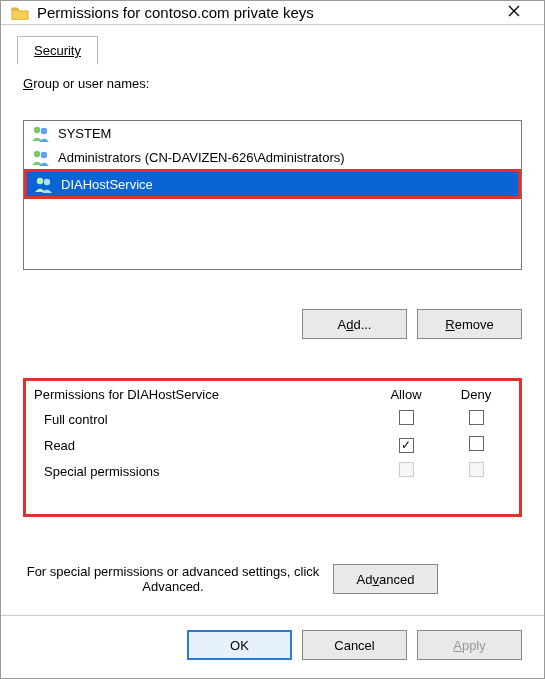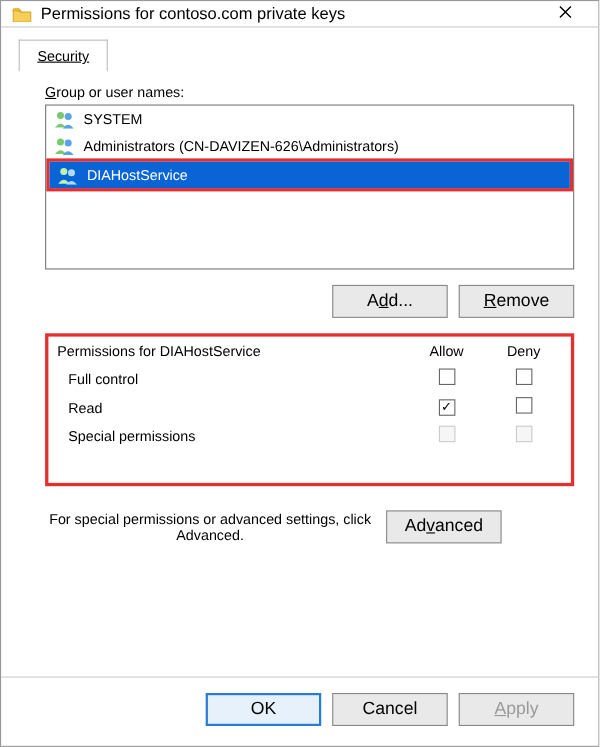--- a/index.html
+++ b/index.html
@@ -45,23 +45,24 @@
       border: 1px solid #bbb;
       border-bottom: 1px solid #fff;
       background: #fff;
       position: relative;
       top: 1px;
       cursor: pointer;
       text-decoration: underline;
     }
     .content {
       flex: 1;
-      padding: 12px 22px 14px 40px;
+      padding: 12px 22px 14px 22px;
       display: flex;
       flex-direction: column;
+      gap: 25px;
     }
     .groups-label { margin-bottom: 4px; }
     .listbox {
       border: 1px solid #777;
       height: 150px;
       background: #fff;
       overflow: hidden;
     }
     .list-row {
       display: flex;
@@ -89,21 +90,21 @@
       gap: 10px;
       margin-top: 14px;
     }
     .btn {
       min-width: 105px;
       height: 30px;
       border: 1px solid #888;
       background: #e9e9e9;
       cursor: pointer;
       font-family: inherit;
-      font-size: 16px;
+      font-size: 13px;
     }
     .btn:disabled { color: #999; cursor: default; }
     .perm-box {
       border: 3px solid #e52e2e;
       margin-top: 14px;
       padding: 2px 8px 30px 8px;
     }
     .perm-header {
       display: flex;
       align-items: center;

